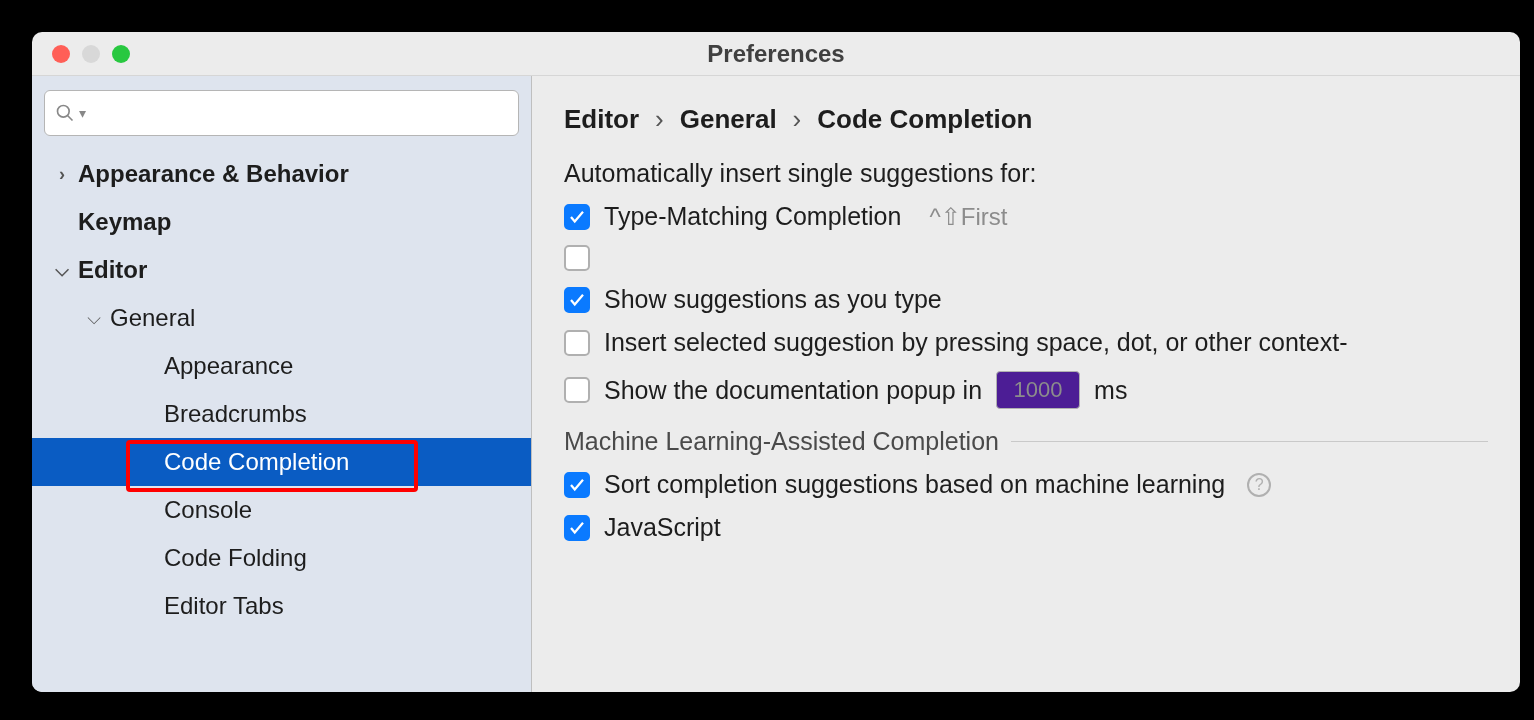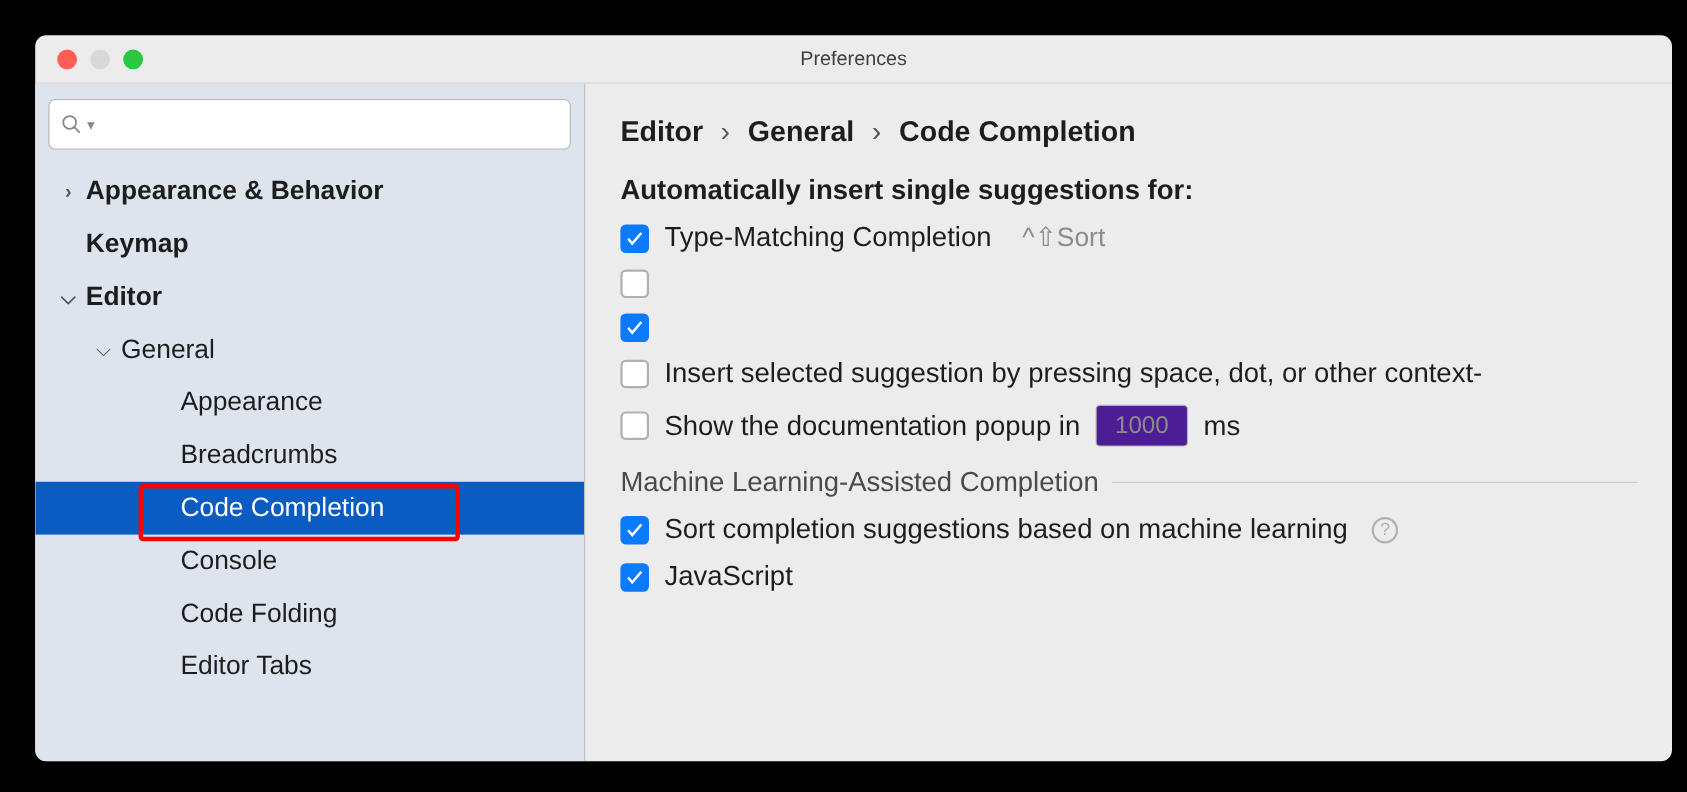--- a/index.html
+++ b/index.html
@@ -40,22 +40,22 @@
   height: 18px;
   border-radius: 50%;
 }
 .dot.red { background: #ff5f57; }
 .dot.yellow { background: #d8d8d8; }
 .dot.green { background: #28c840; }
 .titlebar .title {
   position: absolute;
   left: 50%;
   transform: translateX(-50%);
-  font-size: 18px;
-  font-weight: 400;
+  font-size: 24px;
+  font-weight: 700;
   color: #404040;
 }
 .body {
   display: flex;
   flex: 1;
   min-height: 0;
 }
 .sidebar {
   width: 500px;
   background: #dee4ee;
@@ -186,21 +186,20 @@
   content: "";
   width: 12px;
   height: 12px;
   border-radius: 50%;
   background: #b0b0b0;
 }
 .disabled { color: #8c8c8c; }
 .section-label {
   font-size: 25px;
   margin: 8px 0 10px 0;
-  font-weight: bold;
 }
 .indent1 { margin-left: 44px; }
 .indent2 { margin-left: 88px; }
 .option-row {
   display: flex;
   align-items: center;
   gap: 14px;
   font-size: 25px;
   margin: 14px 0;
 }
@@ -321,33 +320,34 @@
 
       <div class="section-label">Automatically insert single suggestions for:</div>
 
       <div class="option-row indent1">
         <span class="checkbox checked">
             <svg viewBox="0 0 24 24">
               <polyline points="4 12 9 18 20 5"></polyline>
             </svg>
           </span>
         <span>Type-Matching Completion</span>
-        <span class="shortcut">^⇧Sort</span>
+        <span class="shortcut">^⇧First</span>
       </div>
 
       <div class="option-row">
         <span class="checkbox"></span>
       </div>
 
       <div class="option-row">
         <span class="checkbox checked">
             <svg viewBox="0 0 24 24">
               <polyline points="4 12 9 18 20 5"></polyline>
             </svg>
           </span>
+        <span>Show suggestions as you type</span>
       </div>
 
       <div class="option-row indent1">
         <span class="checkbox"></span>
         <span>Insert selected suggestion by pressing space, dot, or other context-</span>
       </div>
 
       <div class="option-row">
         <span class="checkbox"></span>
         <span>Show the documentation popup in</span>

